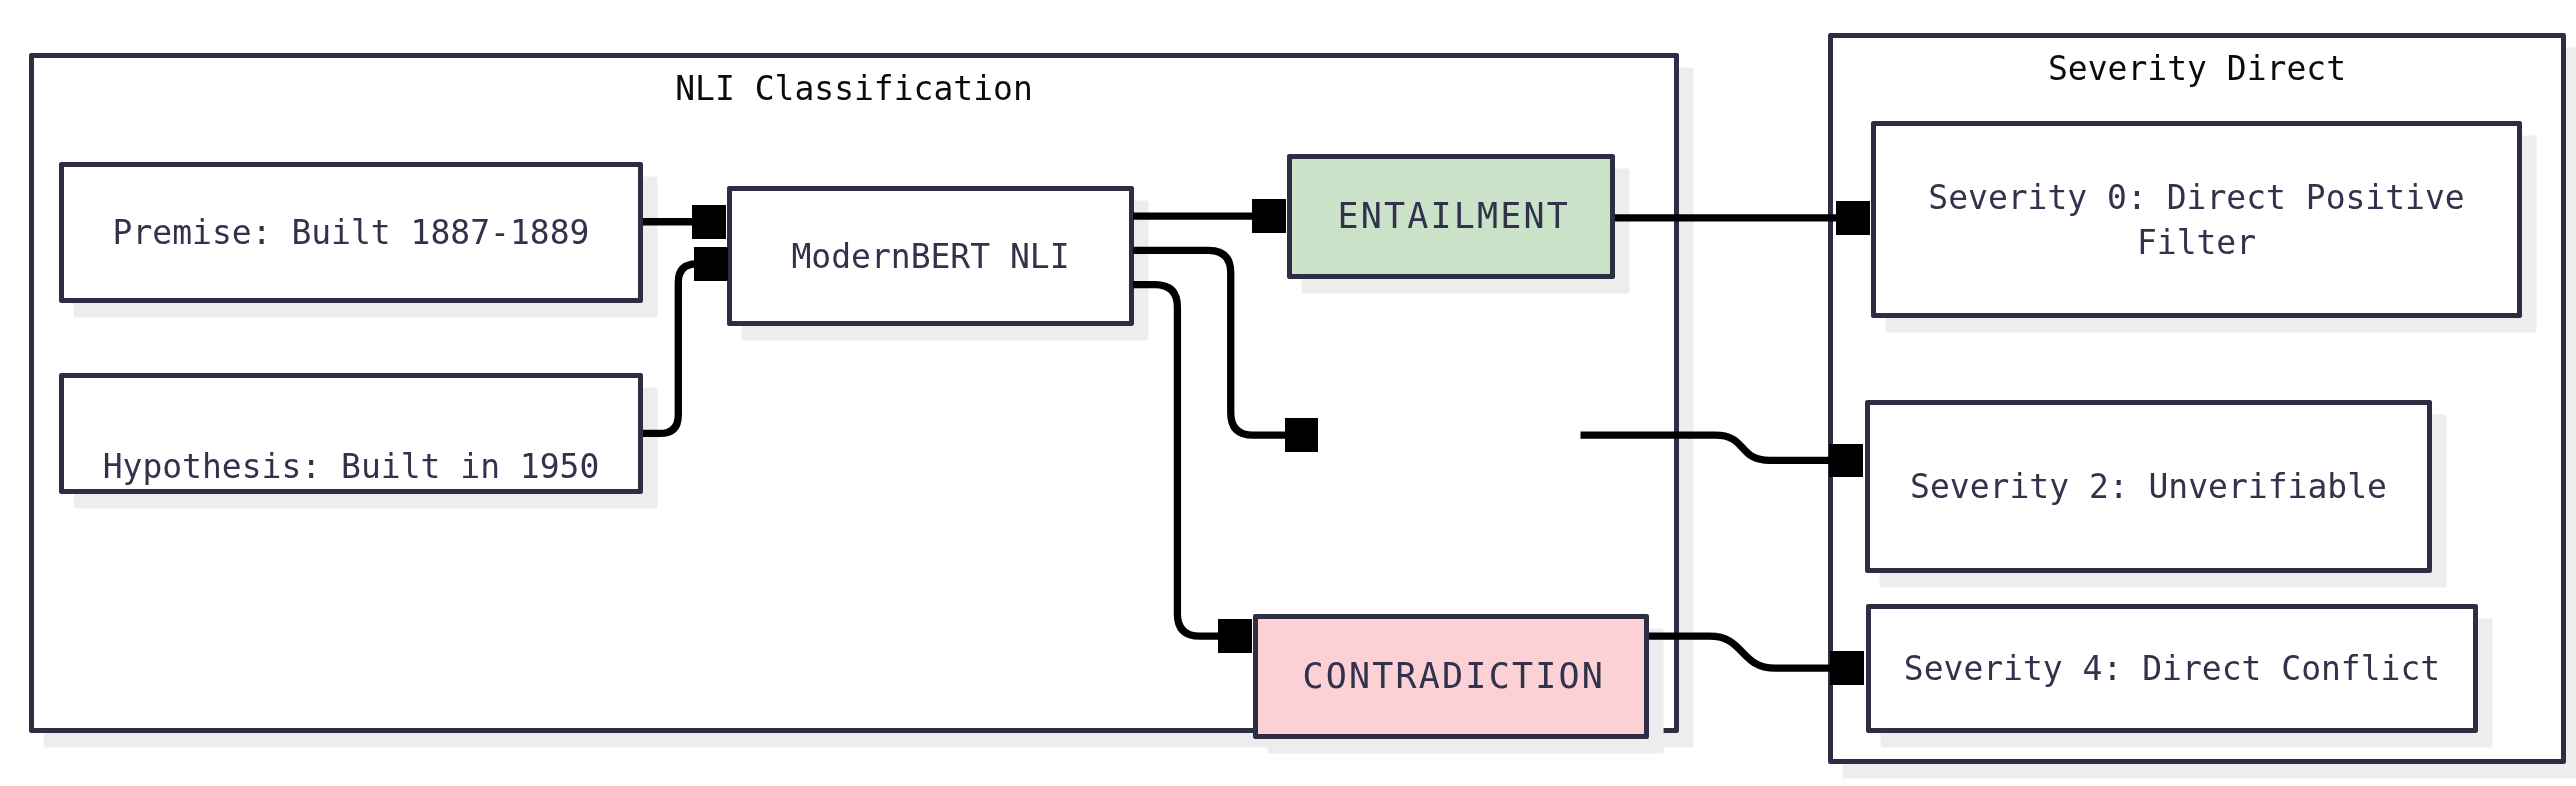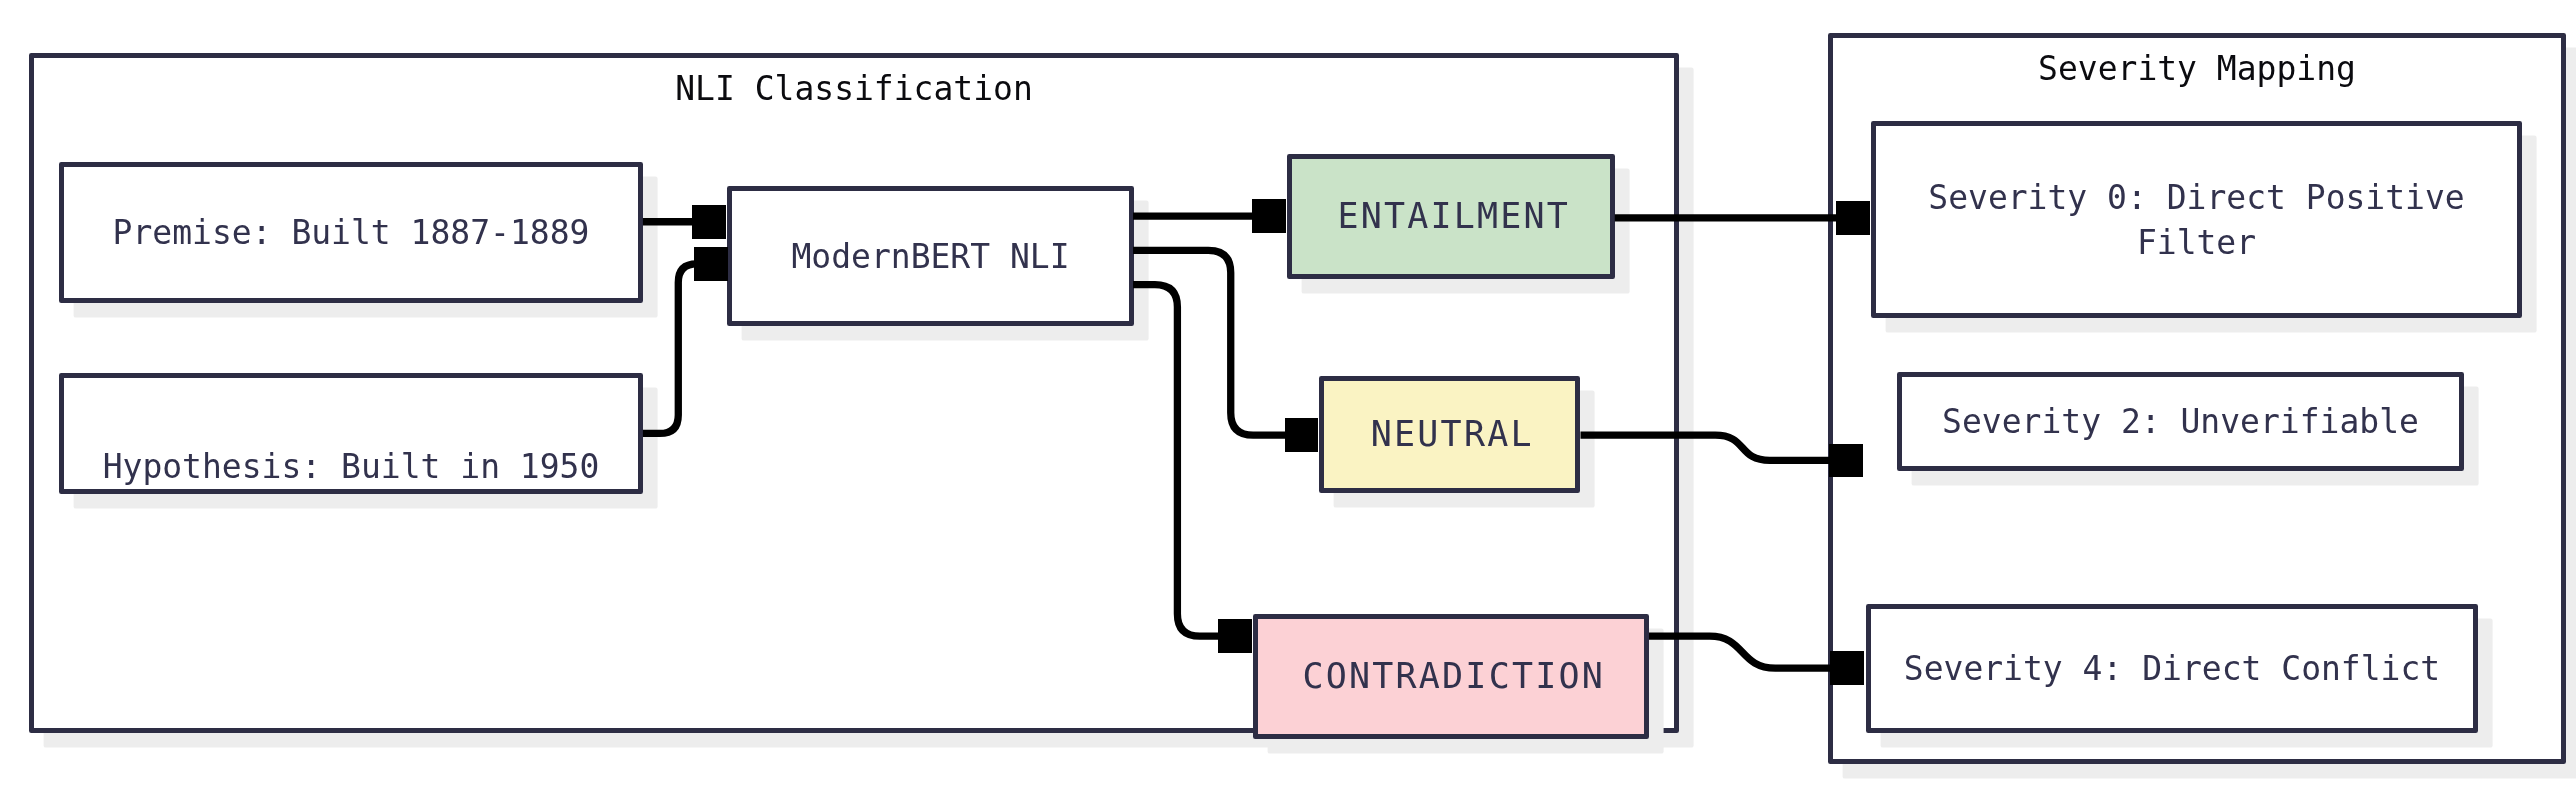--- a/index.html
+++ b/index.html
@@ -61,21 +61,21 @@
     letter-spacing: 2.2px;
     padding-left: 28px;
   }
   #node-premise       { left: 59px;  top: 162px;  width: 584px; height: 141px; }
   #node-hypothesis    { left: 59px;  top: 373px;  width: 584px; height: 121px; align-items: flex-end; }
   #node-model         { left: 727px; top: 186px;  width: 407px;  height: 140px; }
   #node-entailment    { left: 1287px; top: 154px;  width: 328px;  height: 125px; }
   #node-neutral       { left: 1319px; top: 376px;  width: 261px;  height: 117px; }
   #node-contradiction { left: 1253px; top: 574px; width: 396px;  height: 125px; }
   #node-severity-0    { left: 1871px; top: 121px;  width: 651px; height: 197px; }
-  #node-severity-2    { left: 1865px; top: 372px;  width: 567px; height: 99px; margin-left: 32px; }
+  #node-severity-2    { left: 1865px; top: 400px;  width: 567px; height: 173px; }
   #node-severity-4    { left: 1866px; top: 604px; width: 612px; height: 129px; }
 
   
   #edges {
     position: absolute;
     left: 0;
     top: 0;
     width: 2576px;
     height: 786px;
     pointer-events: none;
@@ -88,42 +88,39 @@
 </style>
 </head>
 <body>
 
 <div id="canvas">
 
   <div class="group" id="group-nli">
     <div class="group-title">NLI Classification</div>
   </div>
   <div class="group" id="group-severity">
-    <div class="group-title">Severity Mapping</div>
+    <div class="group-title">Severity Direct</div>
   </div>
 
   <div class="node" id="node-premise" style="background: rgb(255, 255, 255);">
     <span>Premise: Built 1887-1889</span>
   </div>
 
   <div class="node" id="node-hypothesis" style="background: rgb(255, 255, 255);">
     <span>Hypothesis: Built in 1950</span>
   </div>
 
   <div class="node" id="node-model" style="background: rgb(255, 255, 255);">
     <span>ModernBERT NLI</span>
   </div>
 
   <div class="node caps" id="node-entailment" style="background: rgb(202, 227, 200);">
     <span>ENTAILMENT</span>
   </div>
 
-  <div class="node caps" id="node-neutral" style="background: rgb(250, 243, 195);">
-    <span>NEUTRAL</span>
-  </div>
 
   <div class="node caps" id="node-contradiction" style="background: rgb(252, 209, 213); margin-top: 40px;">
     <span>CONTRADICTION</span>
   </div>
 
   <div class="node" id="node-severity-0" style="background: rgb(255, 255, 255);">
     <span>Severity 0: Direct Positive Filter</span>
   </div>
 
   <div class="node" id="node-severity-2" style="background: rgb(255, 255, 255);">

